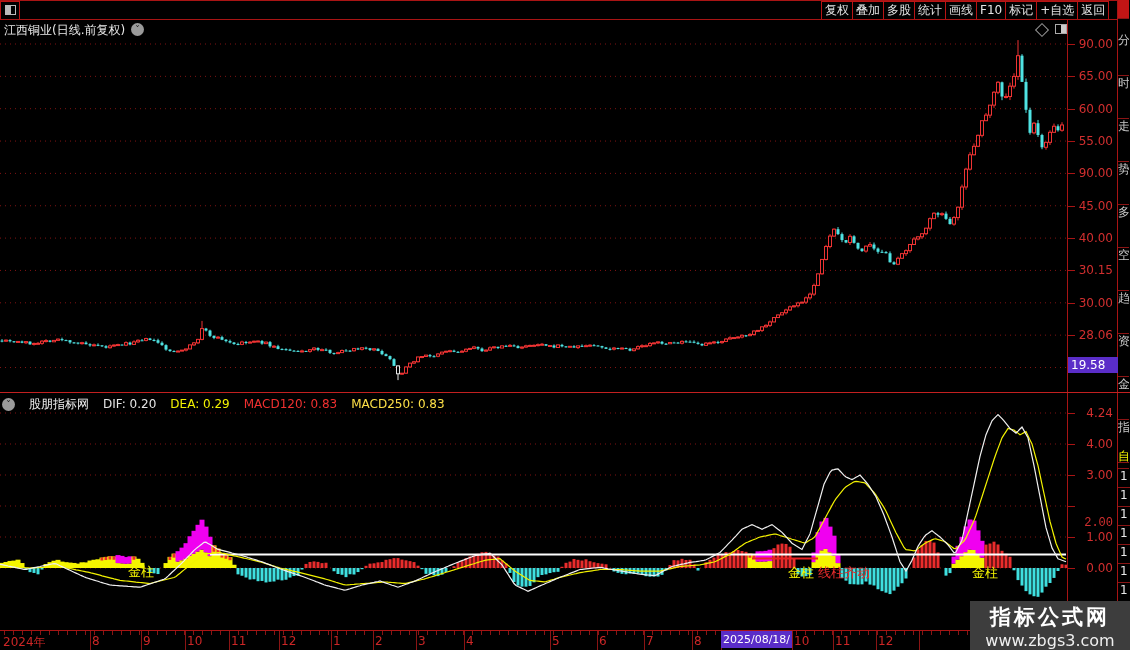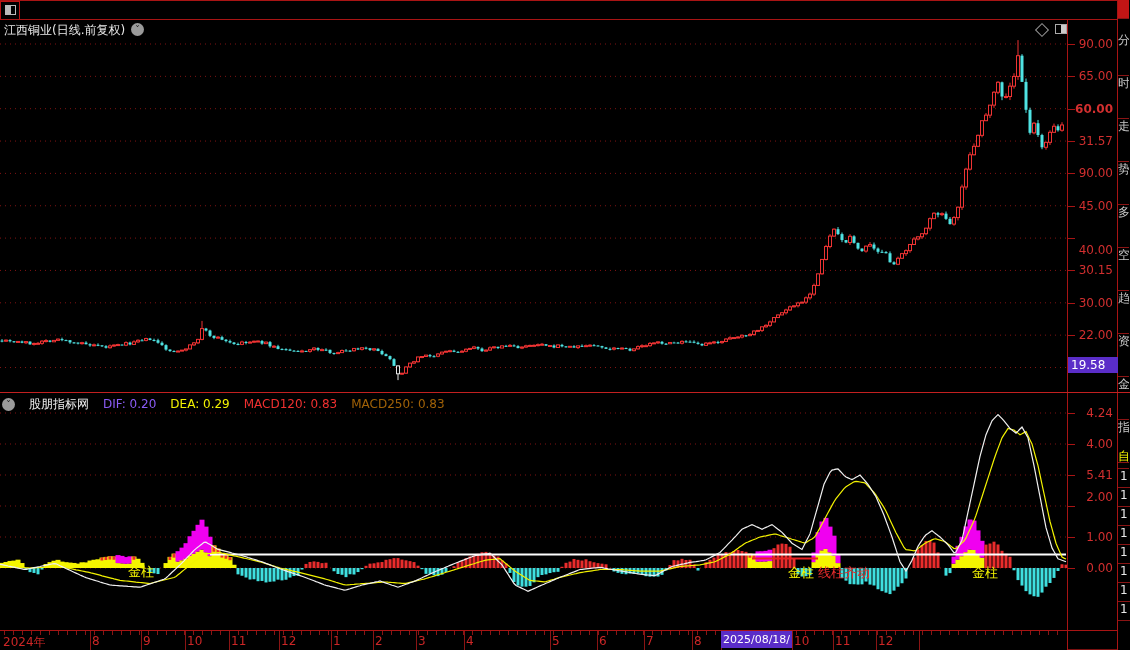--- a/index.html
+++ b/index.html
@@ -931,20 +931,31 @@
       <text x="818" y="577" fill="#e92c2c" font-size="13" font-family="DejaVu Sans, Liberation Sans, sans-serif">线柱齐动</text>
       <text x="972" y="577" fill="#f5f500" font-size="13" font-family="DejaVu Sans, Liberation Sans, sans-serif">金柱</text>
     </svg>
 
   <div id="topbar">
     <div id="tb-iconbox">
         <span class="halfsq">
           <i></i>
         </span>
       </div>
+    <div id="topbar-right">
+        <div class="tbbox">复权</div>
+        <div class="tbbox">叠加</div>
+        <div class="tbbox">多股</div>
+        <div class="tbbox">统计</div>
+        <div class="tbbox">画线</div>
+        <div class="tbbox">F10</div>
+        <div class="tbbox">标记</div>
+        <div class="tbbox">+自选</div>
+        <div class="tbbox">返回</div>
+      </div>
   </div>
 
   <div id="titlebar">
     <span id="stock-title">江西铜业(日线.前复权)</span>
     <span id="title-chev" class="circlechev">˅</span>
     <span id="diamond-icon"></span>
     <span id="panel-icon">
         <i></i>
       </span>
   </div>
@@ -954,60 +965,60 @@
   <div class="hline" style="top:630px;background:#a81414;"></div>
   <div class="hline" style="top:649px;background:#7a1010;"></div>
   <div class="vline" style="left:1067px;top:20px;height:630px;"></div>
   <div class="vline" style="left:1117px;top:0;height:650px;"></div>
 
   <div id="price-scale" style="top:0;height:392px;">
       <div class="sclabel" style="top: 44px;">90.00</div>
       <div class="sctick" style="top: 44px;"></div>
       <div class="sclabel" style="top: 76px;">65.00</div>
       <div class="sctick" style="top: 76px;"></div>
-      <div class="sclabel" style="top: 109px; font-weight: bold;">60.00</div>
+      <div class="sclabel" style="top: 109px;">60.00</div>
       <div class="sctick" style="top: 109px;"></div>
-      <div class="sclabel" style="top: 141px;">31.57</div>
+      <div class="sclabel" style="top: 141px;">55.00</div>
       <div class="sctick" style="top: 141px;"></div>
       <div class="sclabel" style="top: 173px;">90.00</div>
       <div class="sctick" style="top: 173px;"></div>
       <div class="sclabel" style="top: 206px;">45.00</div>
       <div class="sctick" style="top: 206px;"></div>
-      <div class="sclabel" style="top: 250px;">40.00</div>
+      <div class="sclabel" style="top: 238px;">40.00</div>
       <div class="sctick" style="top: 238px;"></div>
       <div class="sclabel" style="top: 270px;">30.15</div>
       <div class="sctick" style="top: 270px;"></div>
       <div class="sclabel" style="top: 303px;">30.00</div>
       <div class="sctick" style="top: 303px;"></div>
-      <div class="sclabel" style="top: 335px;">22.00</div>
+      <div class="sclabel" style="top: 335px;">28.06</div>
       <div class="sctick" style="top: 335px;"></div>
     </div>
   <div id="ind-scale" style="top:393px;height:237px;">
       <div class="sclabel" style="top: 20px;">4.24</div>
       <div class="sctick" style="top: 20px;"></div>
       <div class="sclabel" style="top: 51px;">4.00</div>
       <div class="sctick" style="top: 51px;"></div>
-      <div class="sclabel" style="top: 82px;">5.41</div>
+      <div class="sclabel" style="top: 82px;">3.00</div>
       <div class="sctick" style="top: 82px;"></div>
-      <div class="sclabel" style="top: 104px;">2.00</div>
+      <div class="sclabel" style="top: 130px; font-family: Liberation Mono, monospace;">2.00</div>
       <div class="sctick" style="top: 113px;"></div>
       <div class="sclabel" style="top: 144px;">1.00</div>
       <div class="sctick" style="top: 144px;"></div>
       <div class="sclabel" style="top: 175px;">0.00</div>
       <div class="sctick" style="top: 175px;"></div>
     </div>
   <div id="price-marker" style="top: 357px;">19.58</div>
 
   <div id="ind-header">
     <span id="ind-chev">˅</span>
     <span class="indlab" style="color:#f0f0f0;">股朋指标网</span>
-  <span class="indlab" style="color: #8b5cf6;">DIF: 0.20</span>
+  <span class="indlab" style="color: #e5e5e5;">DIF: 0.20</span>
       <span class="indlab" style="color: rgb(242, 242, 0);">DEA: 0.29</span>
       <span class="indlab" style="color: rgb(240, 48, 48);">MACD120: 0.83</span>
-      <span class="indlab" style="color: #a16207; text-align: right;">MACD250: 0.83</span>
+      <span class="indlab" style="color: #fde047; text-align: right;">MACD250: 0.83</span>
     </div>
 
   <div id="time-axis">
       <div class="tatick" style="left: 4px;"></div>
       <div class="tatick" style="left: 13px;"></div>
       <div class="tatick" style="left: 22px;"></div>
       <div class="tatick" style="left: 31px;"></div>
       <div class="tatick" style="left: 40px;"></div>
       <div class="tatick" style="left: 49px;"></div>
       <div class="tatick" style="left: 58px;"></div>
@@ -1175,13 +1186,17 @@
       <div class="stripcell" style="top: 469px; height: 18px; color: rgb(232, 232, 232); padding-left: 2px;">1</div>
       <div class="stripcell" style="top: 488px; height: 18px; color: rgb(232, 232, 232); padding-left: 2px;">1</div>
       <div class="stripcell" style="top: 507px; height: 18px; color: rgb(232, 232, 232); padding-left: 2px;">1</div>
       <div class="stripcell" style="top: 526px; height: 18px; color: rgb(232, 232, 232); padding-left: 2px;">1</div>
       <div class="stripcell" style="top: 545px; height: 18px; color: rgb(232, 232, 232); padding-left: 2px;">1</div>
       <div class="stripcell" style="top: 564px; height: 18px; color: rgb(232, 232, 232); padding-left: 2px;">1</div>
       <div class="stripcell" style="top: 583px; height: 18px; color: rgb(232, 232, 232); padding-left: 2px;">1</div>
       <div class="stripcell" style="top: 602px; height: 18px; color: rgb(232, 232, 232); padding-left: 2px;">1</div>
     </div>
 
+  <div id="watermark">
+    <div id="wm1">指标公式网</div>
+    <div id="wm2">www.zbgs3.com</div>
+  </div>
 </div>
 
 </body></html>

